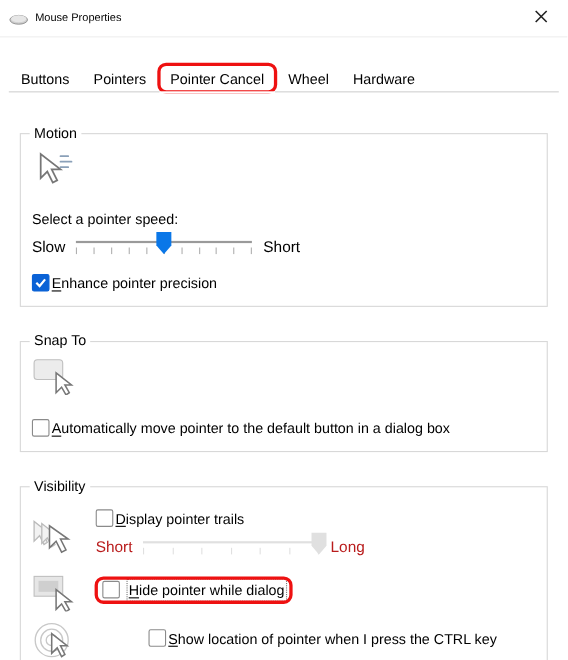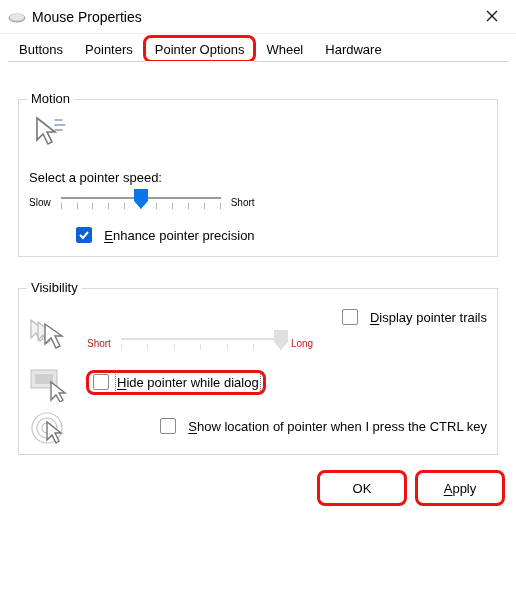--- a/index.html
+++ b/index.html
@@ -1,24 +1,24 @@
 <!DOCTYPE html>
 <html><head>
 <meta charset="utf-8">
 <style>
   * { box-sizing: border-box; font-family: "Segoe UI", Tahoma, sans-serif; }
   html, body { margin: 0; padding: 0; }
   body { width: 516px; height: 600px; background: #fff; font-size: 13px; color: #000; }
 
   .titlebar { display: flex; align-items: center; height: 34px; padding: 0 8px; border-bottom: 1px solid #eee; }
   .title-icon { width: 18px; height: 12px; margin-right: 6px; }
-  .title-text { flex: 1; font-size: 14px; }
+  .title-text { flex: 1; font-size: 10px; }
   .close-x { width: 32px; text-align: center; font-size: 16px; color: #333; }
 
-  .tabs { display: flex; padding: 2px 8px 0 8px; position: relative; }
+  .tabs { display: flex; padding: 2px 8px 0 8px; position: relative; margin-top: 22px; }
   .tab { padding: 5px 10px 5px 10px; font-size: 13px; border: 1px solid transparent; border-bottom: none; position: relative; z-index: 1; }
   .tab.active { border-color: #d0d0d0; background: #fff; z-index: 3; }
   .tab-rule { position: absolute; left: 8px; right: 8px; bottom: 0; height: 1px; background: #d0d0d0; z-index: 2; }
   .tab.active::after { content: ""; position: absolute; left: 0; right: 0; bottom: -1px; height: 2px; background: #fff; }
 
   .hl-red { outline: 3px solid #e11; outline-offset: -2px; border-radius: 7px; }
 
   .page { padding: 6px 18px 8px 18px; }
 
   .group { border: 1px solid #d8d8d8; margin-top: 31px; padding: 12px 10px 12px 10px; position: relative; }
@@ -29,24 +29,24 @@
   .content-col { flex: 1; }
 
   .icon-box { width: 40px; height: 32px; display: block; }
 
   .slider-row { display: flex; align-items: center; gap: 10px; margin-top: 6px; }
   .slider-track { width: 160px; height: 22px; position: relative; }
   .slider-line { position: absolute; left: 0; right: 0; top: 6px; height: 2px; background: #9a9a9a; }
   .slider-thumb { position: absolute; top: -2px; left: 50%; margin-left: -7px; }
   .slider-ticks { position: absolute; left: 0; right: 0; top: 12px; display: flex; justify-content: space-between; }
   .tick { width: 1px; height: 6px; background: #b0b0b0; }
-  .slider-label { font-size: 10px; }
+  .slider-label { font-size: 14px; }
   .slider-label.dim { color: #b91c1c; }
 
-  .chk-row { display: flex; align-items: flex-start; gap: 12px; margin-top: 10px; justify-content: flex-end; }
+  .chk-row { display: flex; align-items: flex-start; gap: 2px; margin-top: 10px; }
   .chkbox { width: 16px; height: 16px; border: 1px solid #8a8a8a; border-radius: 2px; background: #fff; flex: 0 0 16px; display: flex; align-items: center; justify-content: center; }
   .chkbox.checked { background: #0a62d6; border-color: #0a62d6; }
   .chkbox.checked svg { display: block; }
   .chkbox svg { display: none; }
   .chk-label { line-height: 17px; }
   .u { text-decoration: underline; text-underline-offset: 2px; }
 
   .hide-row { display: inline-flex; align-items: center; gap: 8px; padding: 3px 6px; }
   .focus-rect { outline: 1px dotted #777; outline-offset: 1px; }
 
@@ -75,21 +75,21 @@
     <svg viewBox="0 0 12 12" width="12" height="12">
       <line x1="1" y1="1" x2="11" y2="11" stroke="#222" stroke-width="1.4"></line>
       <line x1="11" y1="1" x2="1" y2="11" stroke="#222" stroke-width="1.4"></line>
     </svg>
   </span>
 </div>
 
 <div class="tabs">
   <div class="tab">Buttons</div>
   <div class="tab">Pointers</div>
-  <div class="tab active hl-red">Pointer Options</div>
+  <div class="tab active hl-red">Pointer Cancel</div>
   <div class="tab">Wheel</div>
   <div class="tab">Hardware</div>
   <div class="tab-rule"></div>
 </div>
 
 <div class="page">
 
   <div class="group">
     <span class="group-title">Motion</span>
     <div class="row">
@@ -133,20 +133,41 @@
             <svg viewBox="0 0 12 12" width="12" height="12">
                 <path d="M2 6 L5 9 L10 3" stroke="#fff" stroke-width="2" fill="none"></path>
               </svg>
           </span>
           <span class="chk-label"><span class="u">E</span><span>nhance pointer precision</span></span>
         </div>
       </div>
     </div>
   </div>
 
+  <div class="group">
+    <span class="group-title">Snap To</span>
+    <div class="row">
+      <div class="icon-col">
+        <span class="icon-box">
+          <svg viewBox="0 0 40 36" width="40" height="36">
+            <rect x="2" y="4" width="26" height="18" rx="3" fill="#ececec" stroke="#bfbfbf"></rect>
+            <path d="M22 16 L22 34 L27 29 L31 36 L34 34 L30 27 L36 27 Z" fill="#fff" stroke="#777" stroke-width="1.4"></path>
+          </svg>
+        </span>
+      </div>
+      <div class="content-col">
+        <div class="chk-row" style="margin-top:0;">
+          <span class="chkbox">
+            
+          </span>
+          <span class="chk-label"><span class="u">A</span><span>utomatically move pointer to the default button in a dialog box</span></span>
+        </div>
+      </div>
+    </div>
+  </div>
 
   <div class="group">
     <span class="group-title">Visibility</span>
 
     <div class="visrow">
       <div class="icon-col">
         <span class="icon-box">
           <svg viewBox="0 0 44 36" width="44" height="36">
             <g stroke="#bbb" stroke-width="1.2" fill="#f2f2f2">
               <path d="M2 4 L2 22 L7 17 L11 25 L14 23 L10 15 L16 15 Z"></path>

